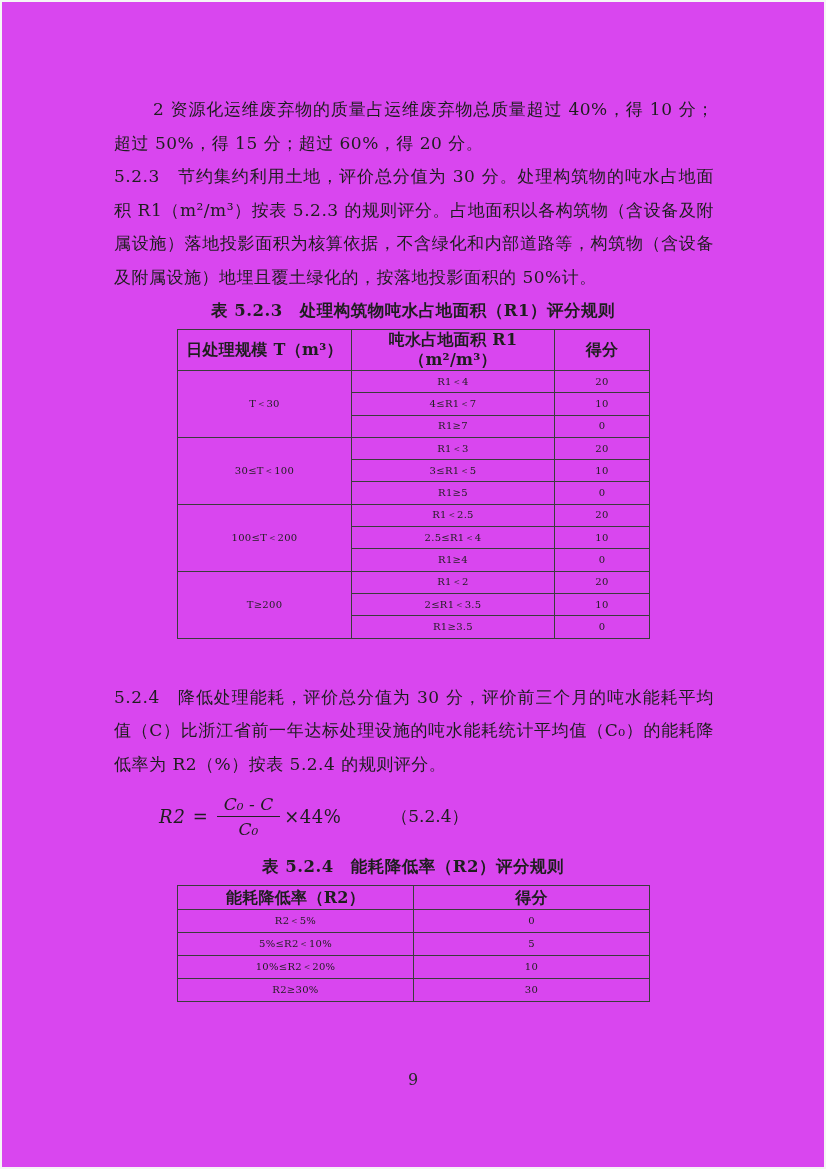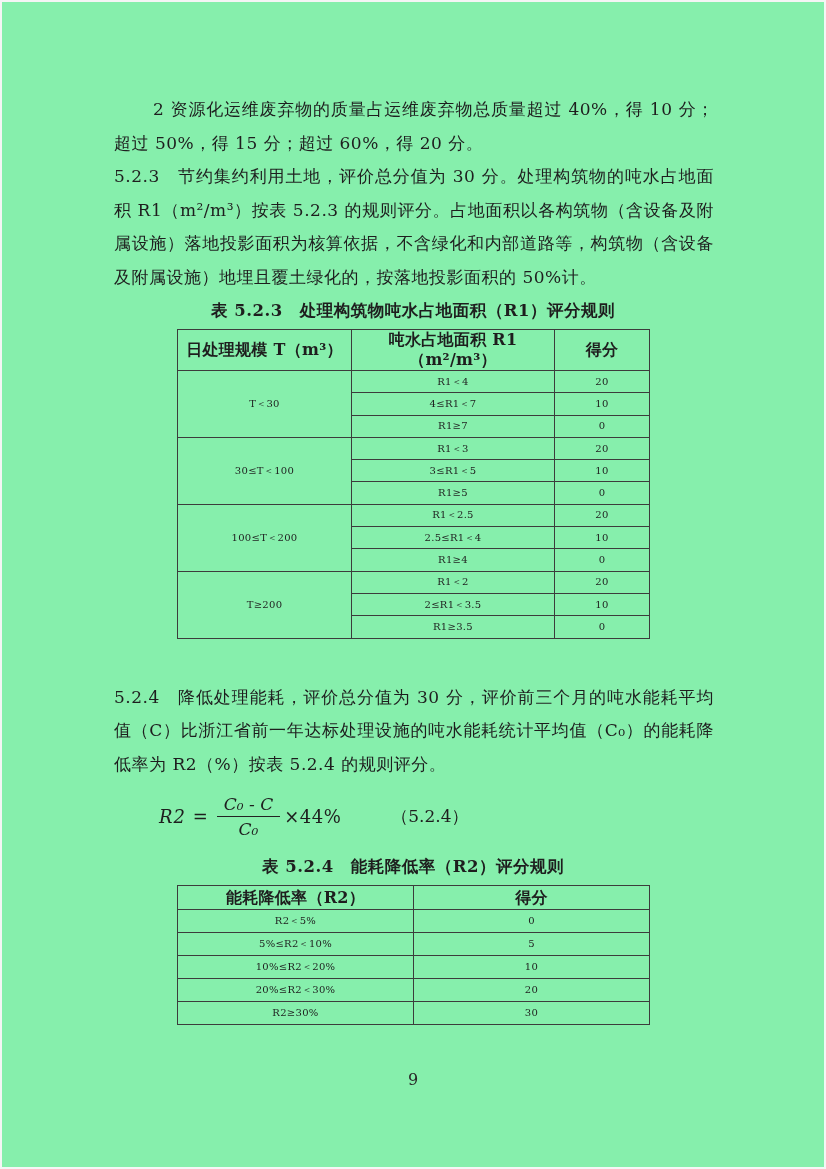--- a/index.html
+++ b/index.html
@@ -6,21 +6,21 @@
   html,body { background:#ffffff; }
   body {
     width:826px; height:1169px;
     font-family:"DejaVu Serif","Liberation Serif",serif;
     color:#1e1e1e;
     position:relative;
     overflow:hidden;
   }
   .page {
     position:absolute; inset:0;
-    background:#86efac;
+    background:#d946ef;
     box-shadow: inset 0 0 0 2px #f5f5f5;
   }
   .content {
     position:absolute;
     top:93px; left:114px;
     width:600px;
   }
   p.body {
     font-size:17px;
     line-height:33.5px;
@@ -205,24 +205,20 @@
           </tr>
           <tr>
             <td>5%≤R2＜10%</td>
             <td>5</td>
           </tr>
           <tr>
             <td>10%≤R2＜20%</td>
             <td>10</td>
           </tr>
           <tr>
-            <td>20%≤R2＜30%</td>
-            <td>20</td>
-          </tr>
-          <tr>
             <td>R2≥30%</td>
             <td>30</td>
           </tr>
         </tbody>
     </table>
 
   </div>
 
   <div class="page-num">9</div>
 </div>

